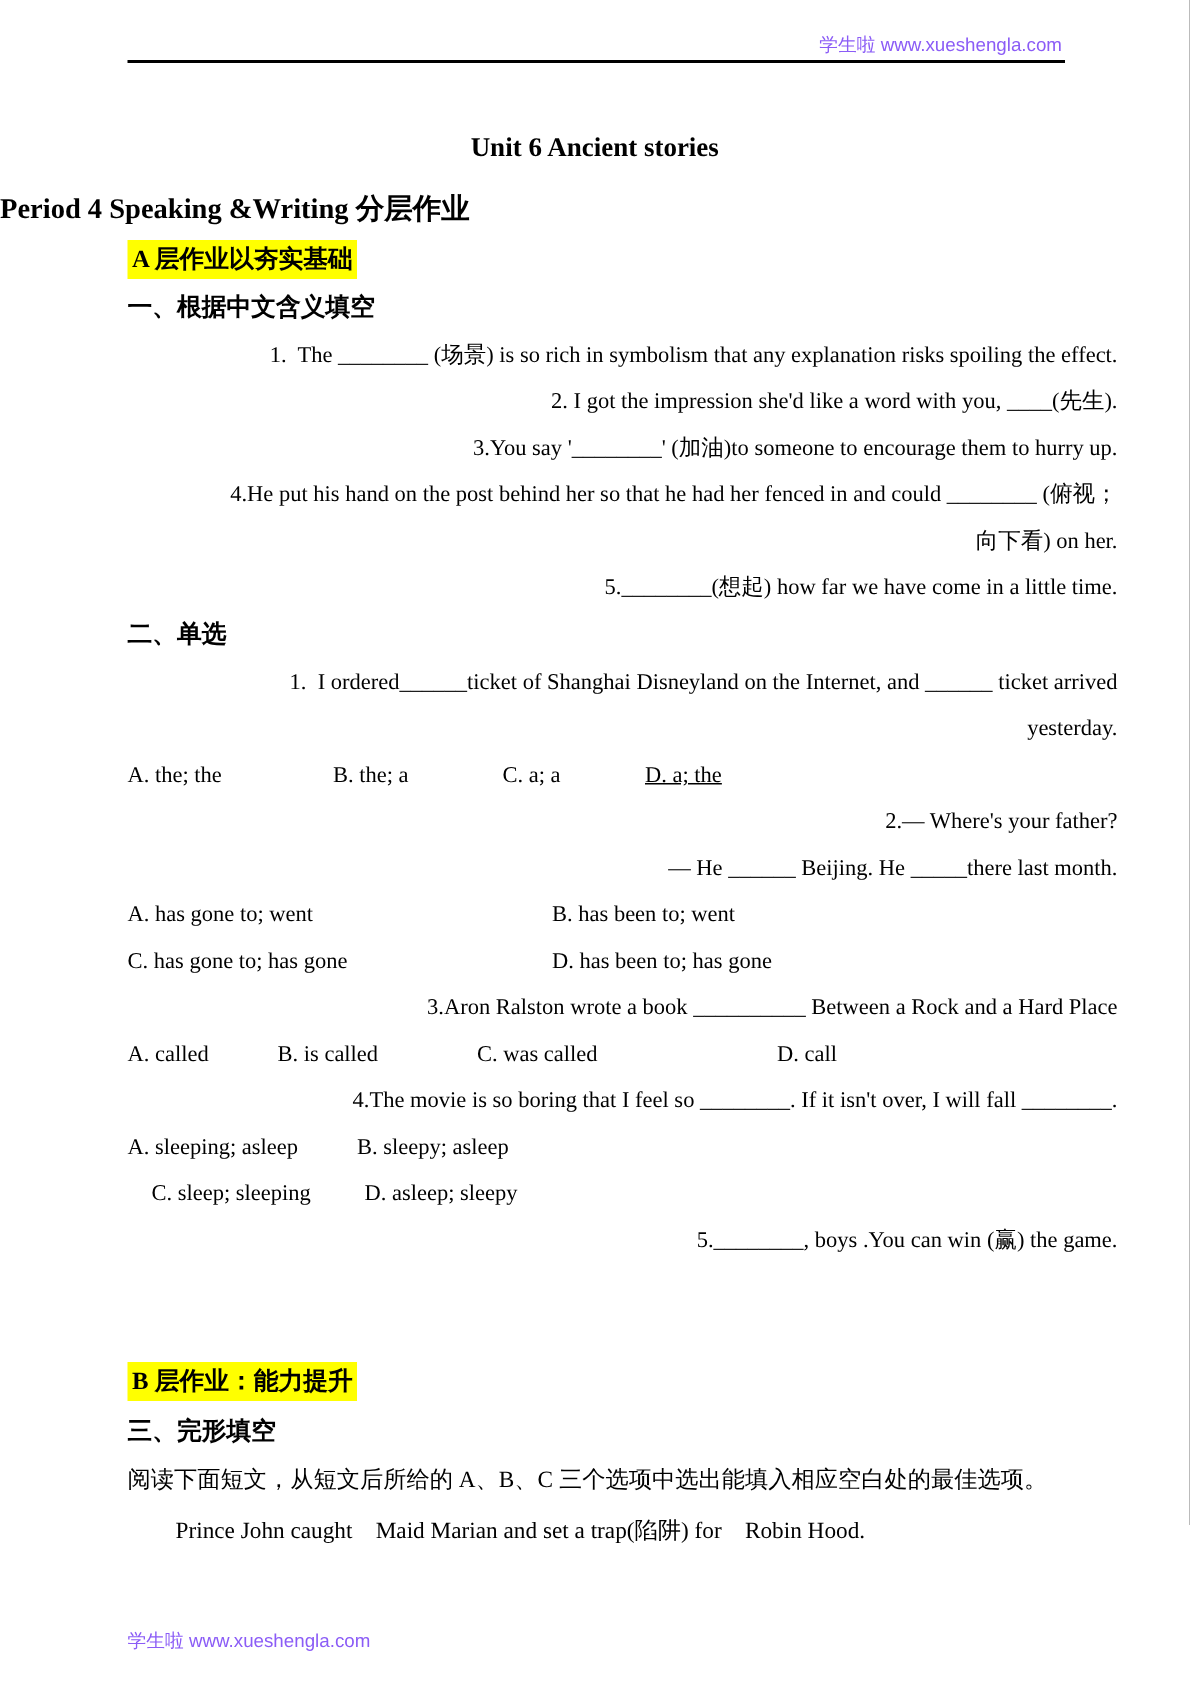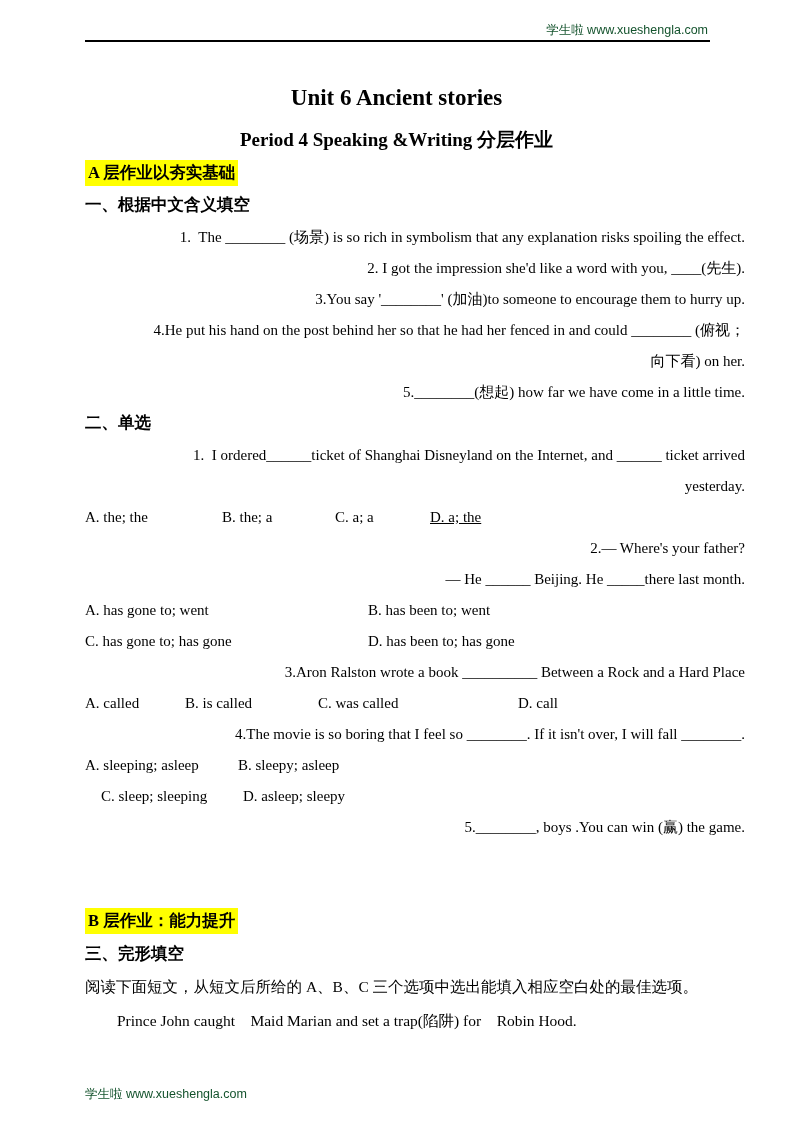--- a/index.html
+++ b/index.html
@@ -8,38 +8,38 @@
     width:793px;height:1122px;
     background:#ffffff;
     margin:0 auto;
     font-family:"Liberation Serif","DejaVu Serif",serif;
     color:#000000;
     overflow:hidden;
   }
   .site-label{
     position:absolute;
     font-size:12.5px;
-    color:#14532d;
+    color:#8b5cf6;
     white-space:pre;
     font-family:"Liberation Sans","DejaVu Sans",sans-serif;
   }
   .site-label.top{top:22px;right:85px;}
   .site-label.bottom{top:1086px;left:85px;}
   .header-rule{
     position:absolute;top:40px;left:85px;width:625px;height:2px;
     background:#000000;
   }
   .doc-title{
     position:absolute;top:84px;left:0;width:100%;
-    text-align:center;font-size:23px;font-weight:bold;line-height:28px;
+    text-align:center;font-size:18px;font-weight:bold;line-height:28px;
     white-space:pre;
   }
   .doc-subtitle{
     position:absolute;top:126px;left:0;width:100%;
-    text-align:center;font-size:19px;font-weight:bold;line-height:28px;
+    font-size:19px;font-weight:bold;line-height:28px;
     white-space:pre;
   }
   .banner{
     position:absolute;left:85px;
     display:inline-block;
     background:#ffff00;
     font-weight:bold;font-size:16.5px;line-height:26px;
     padding:0 3px;
     white-space:pre;
   }

